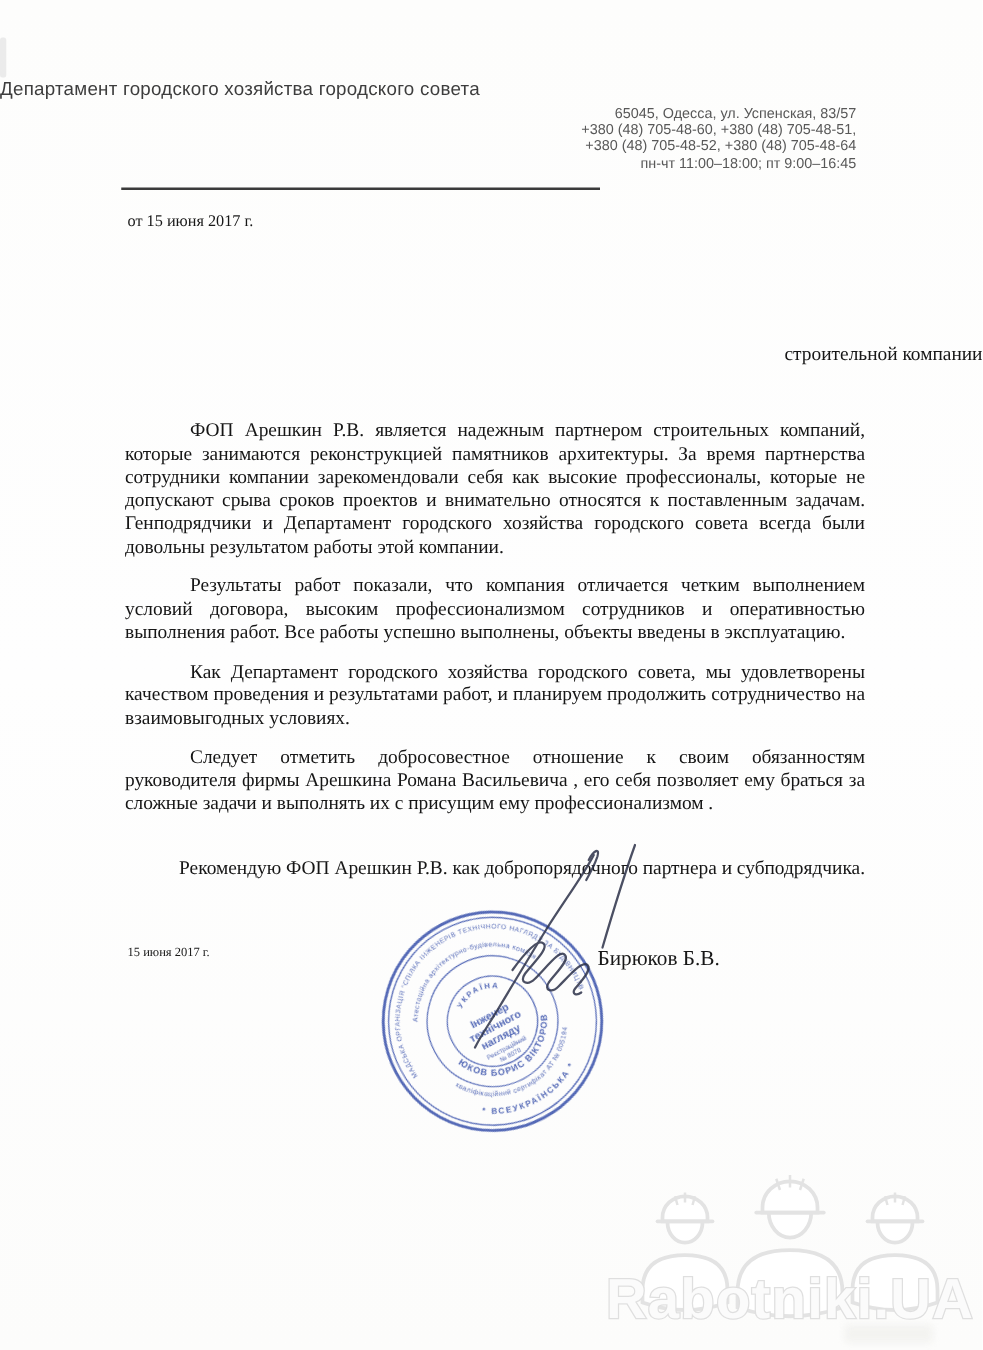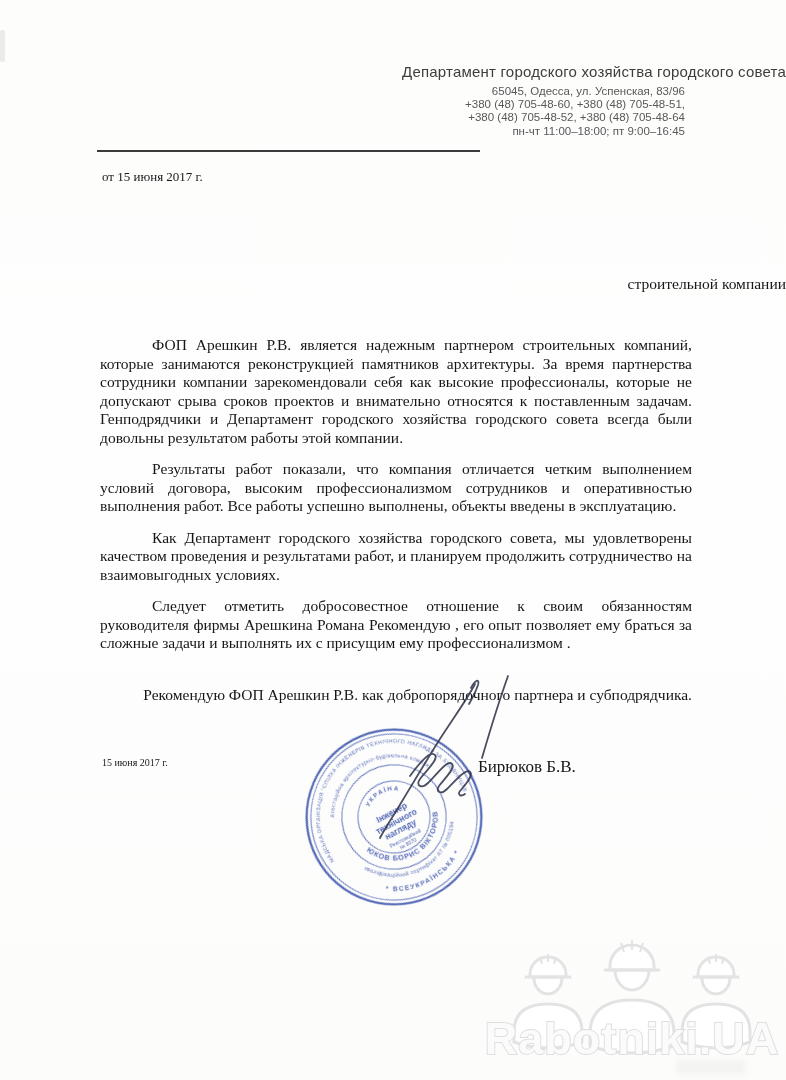--- a/index.html
+++ b/index.html
@@ -3,21 +3,21 @@
 <meta charset="utf-8">
 <style>
   html,body{margin:0;padding:0;background:#ffffff;}
   .page{
     position:relative;width:786px;height:1080px;background:#fefefdff;
     background:linear-gradient(180deg,#fdfdfc 0%,#fefefe 50%,#fcfcfb 100%);
     overflow:hidden;font-family:"Liberation Serif", serif;color:#1d1d1d;
   }
   
   .org-name{
-    position:absolute;top:63px;left:0;width:100%;text-align:right;
+    position:absolute;top:63px;left:0;width:100%;text-align:left;
     font-family:"Liberation Sans", sans-serif;font-size:15px;color:#3d3d3d;
     letter-spacing:.2px;
   }
   .contacts{
     position:absolute;top:85px;right:101px;text-align:right;
     font-family:"Liberation Sans", sans-serif;font-size:11.5px;color:#585858;
     line-height:13.2px;
   }
   .rule{
     position:absolute;top:150px;left:97px;width:383px;height:2px;background:#3b3b3b;
@@ -64,35 +64,35 @@
 </head>
 <body>
 
 <div class="page">
 
   <div class="artifact-left"></div>
   <div class="artifact-corner"></div>
 
   <div class="org-name">Департамент городского хозяйства городского совета</div>
   <div class="contacts">
-    <div>65045, Одесса, ул. Успенская, 83/96</div>
+    <div>65045, Одесса, ул. Успенская, 83/57</div>
     <div>+380 (48) 705-48-60, +380 (48) 705-48-51,</div>
     <div>+380 (48) 705-48-52, +380 (48) 705-48-64</div>
     <div>пн-чт 11:00–18:00; пт 9:00–16:45</div>
   </div>
   <div class="rule"></div>
 
   <div class="dateline">от 15 июня 2017 г.</div>
   <div class="subtitle">строительной компании</div>
 
   <div class="bodytext">
     <p>ФОП Арешкин Р.В. является надежным партнером строительных компаний, которые занимаются реконструкцией памятников архитектуры. За время партнерства сотрудники компании зарекомендовали себя как высокие профессионалы, которые не допускают срыва сроков проектов и внимательно относятся к поставленным задачам. Генподрядчики и Департамент городского хозяйства городского совета всегда были довольны результатом работы этой компании.</p>
     <p>Результаты работ показали, что компания отличается четким выполнением условий договора, высоким профессионализмом сотрудников и оперативностью выполнения работ. Все работы успешно выполнены, объекты введены в эксплуатацию.</p>
     <p>Как Департамент городского хозяйства городского совета, мы удовлетворены качеством проведения и результатами работ, и планируем продолжить сотрудничество на взаимовыгодных условиях.</p>
-    <p>Следует отметить добросовестное отношение к своим обязанностям руководителя фирмы Арешкина Романа Рекомендую , его опыт позволяет ему браться за сложные задачи и выполнять их с присущим ему профессионализмом .</p>
+    <p>Следует отметить добросовестное отношение к своим обязанностям руководителя фирмы Арешкина Романа Васильевича , его себя позволяет ему браться за сложные задачи и выполнять их с присущим ему профессионализмом .</p>
     <p class="rec">Рекомендую ФОП Арешкин Р.В. как добропорядочного партнера и субподрядчика.</p>
   </div>
 
   <div class="sign-date">15 июня 2017 г.</div>
   <div class="sign-name">Бирюков Б.В.</div>
 
   <svg class="stamp" viewBox="0 0 200 200" aria-hidden="true">
     <defs>
       <path id="arcTopA" d="M23.2,113.5 A78,78 0 1 1 176.8,113.5" fill="none"></path>
       <path id="arcBotA" d="M36.1,144.7 A78,78 0 0 0 163.9,144.7" fill="none"></path>

